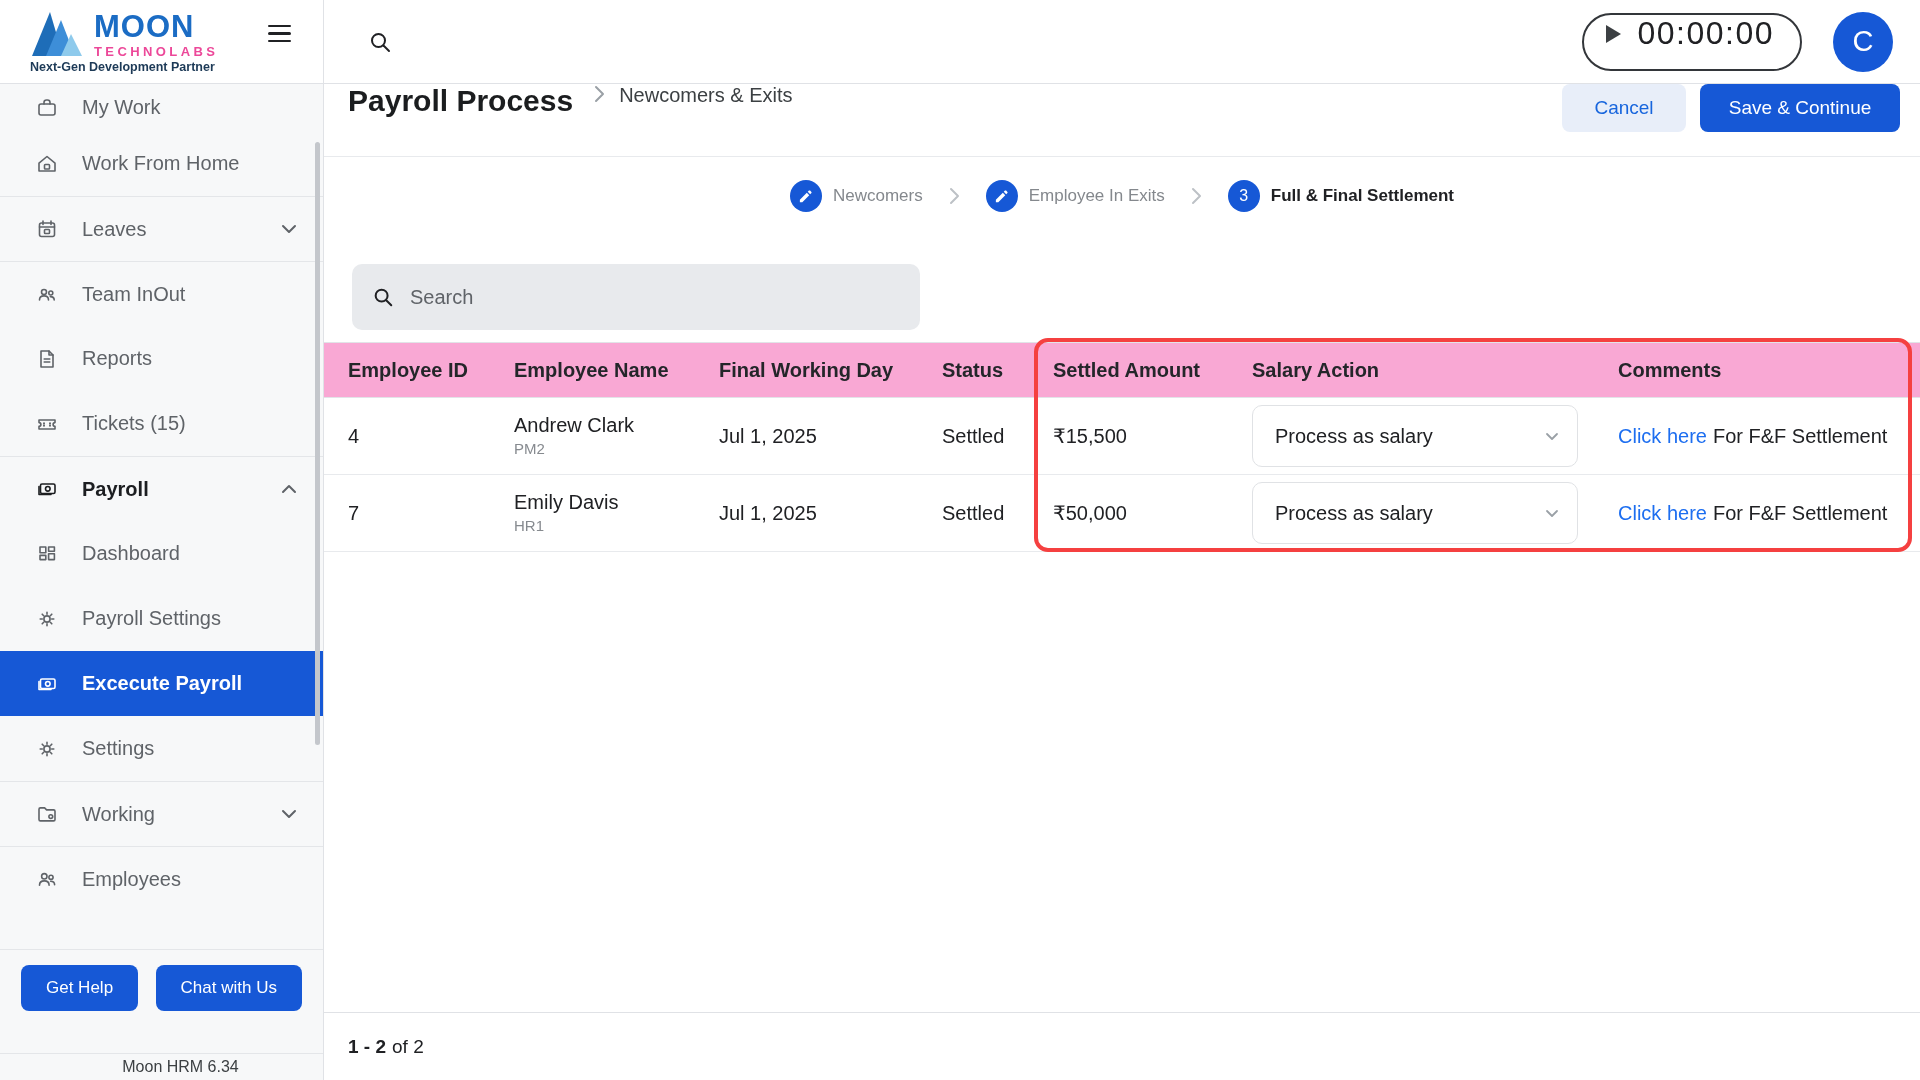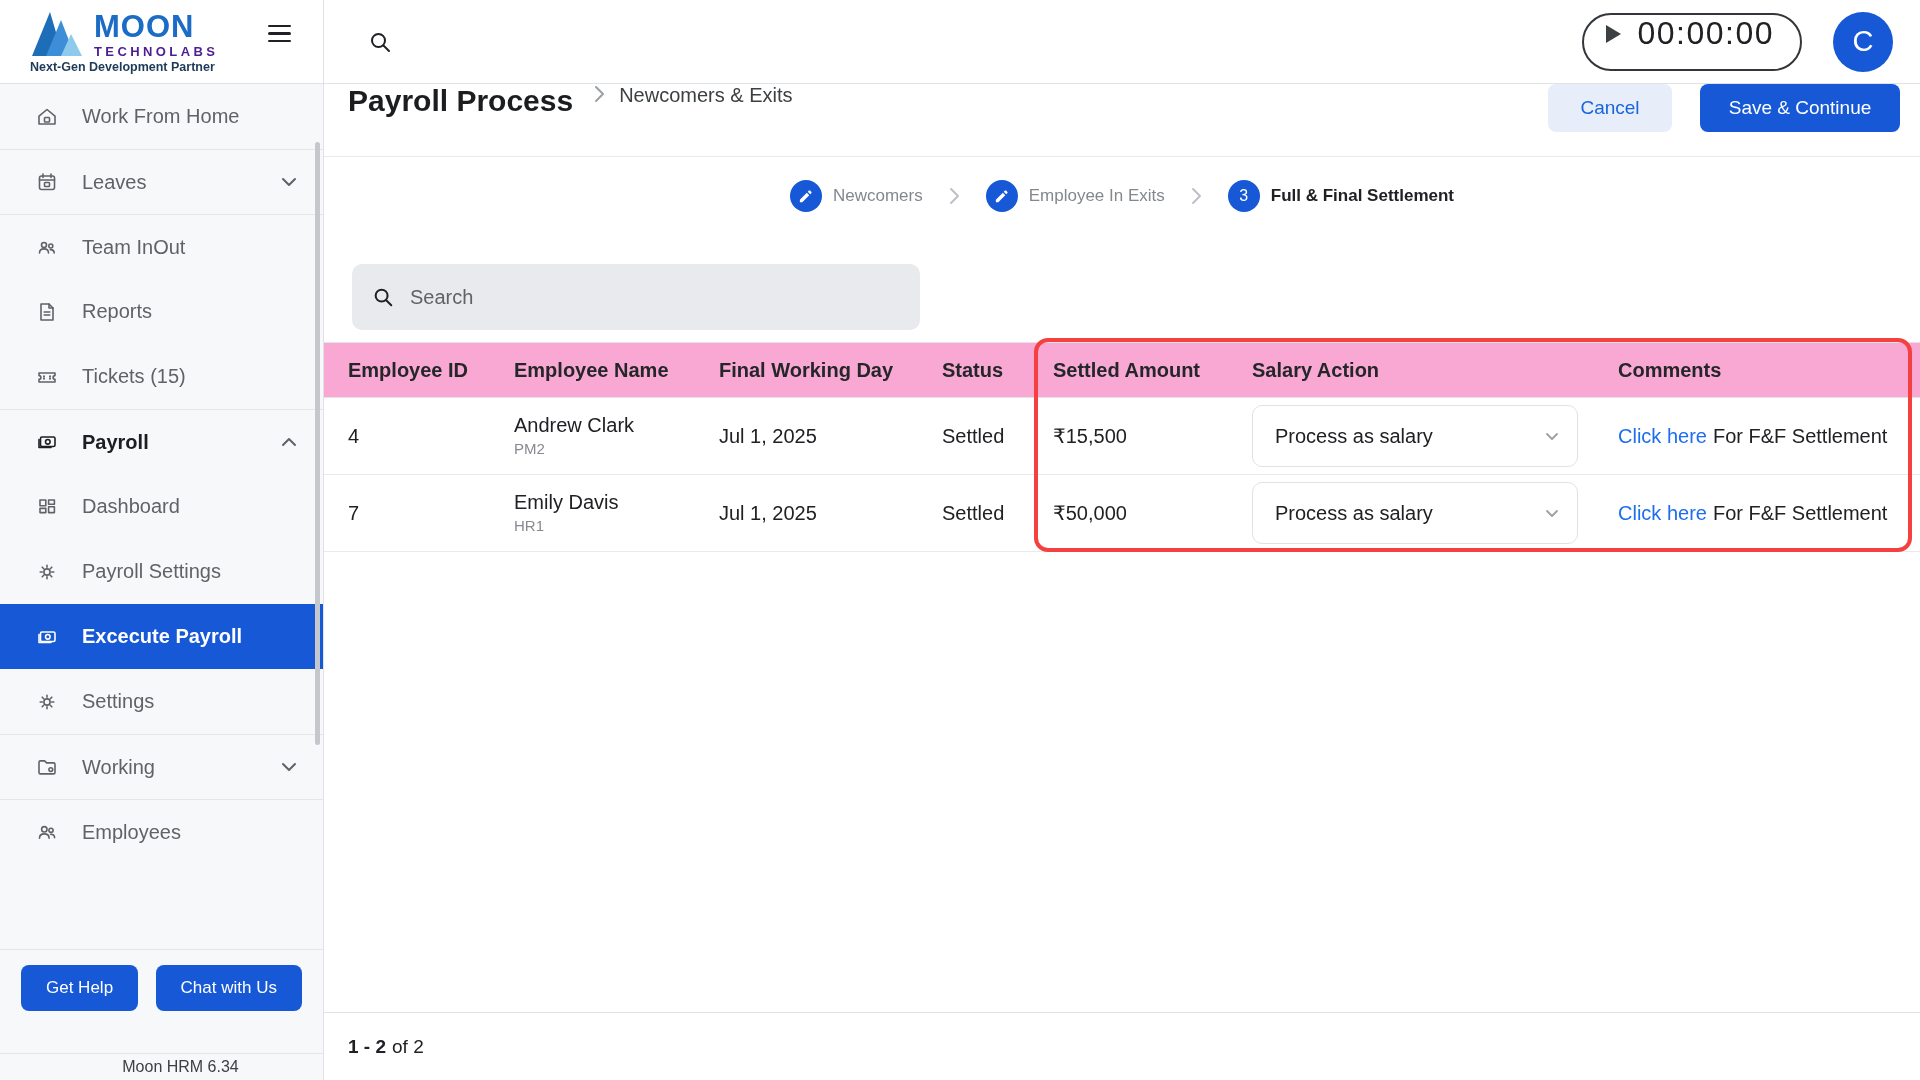--- a/index.html
+++ b/index.html
@@ -6,21 +6,21 @@
   html,body { width:1920px; height:1080px; overflow:hidden; }
   body { font-family:"Liberation Sans","DejaVu Sans",sans-serif; background:#fff; color:#202124; display:flex; }
 
   
   .sidebar { width:324px; height:1080px; background:#f7f8f9; border-right:1px solid #e0e2e6; display:flex; flex-direction:column; position:relative; flex-shrink:0; }
   .logo-block { height:84px; background:#fff; border-bottom:1px solid #e0e2e6; padding:8px 0 0 30px; }
   .logo-row { display:flex; align-items:flex-start; }
   .logo-mark { width:58px; height:50px; margin-right:6px; }
   .logo-text { display:flex; flex-direction:column; padding-top:4px; }
   .logo-word1 { font-size:31px; font-weight:700; color:#1b6cc4; letter-spacing:1px; line-height:30px; }
-  .logo-word2 { font-size:13px; font-weight:600; color:#4c1d95; letter-spacing:3.4px; margin-top:2px; }
+  .logo-word2 { font-size:13px; font-weight:600; color:#ec4899; letter-spacing:3.4px; margin-top:2px; }
   .logo-tagline { font-size:12.5px; font-weight:700; color:#1d3a57; margin-top:1px; }
 
   .nav { flex:0 0 auto; }
   .nav-item { height:65px; display:flex; align-items:center; padding:0 26px 0 36px; cursor:pointer; color:#5f6368; }
   .nav-item.first { height:47px; }
   .nav-item.group-start { border-top:1px solid #e4e6e9; }
   .nav-icon { width:22px; height:22px; margin-right:24px; flex-shrink:0; display:flex; align-items:center; }
   .nav-icon svg { stroke:#5f6368; fill:none; stroke-width:1.6; stroke-linecap:round; stroke-linejoin:round; }
   .nav-label { font-size:20px; color:#5f6368; white-space:nowrap; }
   .nav-item.parent .nav-label { color:#1c1e21; font-weight:600; }
@@ -46,21 +46,21 @@
   .timer-pill { margin-left:auto; display:flex; align-items:center; border:2px solid #33363a; border-radius:30px; height:58px; padding:0 26px 16px 22px; cursor:pointer; }
   .timer-play { width:0; height:0; border-left:15px solid #3c4043; border-top:9px solid transparent; border-bottom:9px solid transparent; margin-right:16px; }
   .timer-text { font-size:32px; color:#202124; letter-spacing:1.5px; }
   .avatar { width:60px; height:60px; border-radius:50%; background:#1658d6; color:#fff; font-size:29px; display:flex; align-items:center; justify-content:center; margin:0 27px 0 31px; cursor:pointer; }
 
   .page-header { height:73px; border-bottom:1px solid #e8eaed; display:flex; align-items:flex-start; padding:0 20px 0 24px; flex-shrink:0; }
   .page-title { font-size:30px; font-weight:600; color:#1b1d1f; }
   .crumb-sep { margin:0 14px 0 20px; display:flex; }
   .crumb-sep svg { stroke:#9aa0a6; fill:none; stroke-width:2; stroke-linecap:round; stroke-linejoin:round; }
   .crumb { font-size:20px; color:#3c4043; }
-  .header-actions { margin-left:auto; display:flex; align-items:center; gap:28px; }
+  .header-actions { margin-left:auto; display:flex; align-items:center; gap:14px; }
   .btn-cancel { width:124px; height:48px; background:#e8eef9; color:#1765dd; font-size:19px; border:none; border-radius:8px; cursor:pointer; font-family:inherit; }
   .btn-save { width:200px; height:48px; background:#1658d6; color:#fff; font-size:19px; font-weight:500; border:none; border-radius:8px; cursor:pointer; font-family:inherit; }
 
   .stepper { height:78px; display:flex; align-items:center; justify-content:center; flex-shrink:0; }
   .step { display:flex; align-items:center; cursor:pointer; }
   .step-circle { width:32px; height:32px; border-radius:50%; background:#1658d6; display:flex; align-items:center; justify-content:center; color:#fff; font-size:16px; font-weight:500; margin-right:11px; flex-shrink:0; }
   .step-label { font-size:17px; color:#84888d; }
   .step.current .step-label { color:#202124; font-weight:600; }
   .step-sep { margin:0 26px; display:flex; }
   .step-sep svg { stroke:#bdc1c6; fill:none; stroke-width:2; stroke-linecap:round; stroke-linejoin:round; }
@@ -115,20 +115,29 @@
       <div class="hamburger">
           <div></div>
           <div></div>
           <div></div>
         </div>
     </div>
     <div class="logo-tagline">Next-Gen Development Partner</div>
   </div>
 
   <nav class="nav">
+    <div class="nav-item first">
+      <span class="nav-icon">
+          <svg width="22" height="22" viewBox="0 0 22 22">
+            <rect x="3" y="7" width="16" height="11" rx="2"></rect>
+            <path d="M8 7V5.5A2.5 2.5 0 0 1 10.5 3h1A2.5 2.5 0 0 1 14 5.5V7"></path>
+          </svg>
+        </span>
+      <span class="nav-label">My Work</span>
+    </div>
     <div class="nav-item">
       <span class="nav-icon">
           <svg width="22" height="22" viewBox="0 0 22 22">
             <path d="M3 10.2 11 3.5l8 6.7V18H3z"></path>
             <rect x="8.5" y="11.5" width="5" height="4.5" rx="0.8"></rect>
           </svg>
         </span>
       <span class="nav-label">Work From Home</span>
     </div>
     <div class="nav-item group-start">

